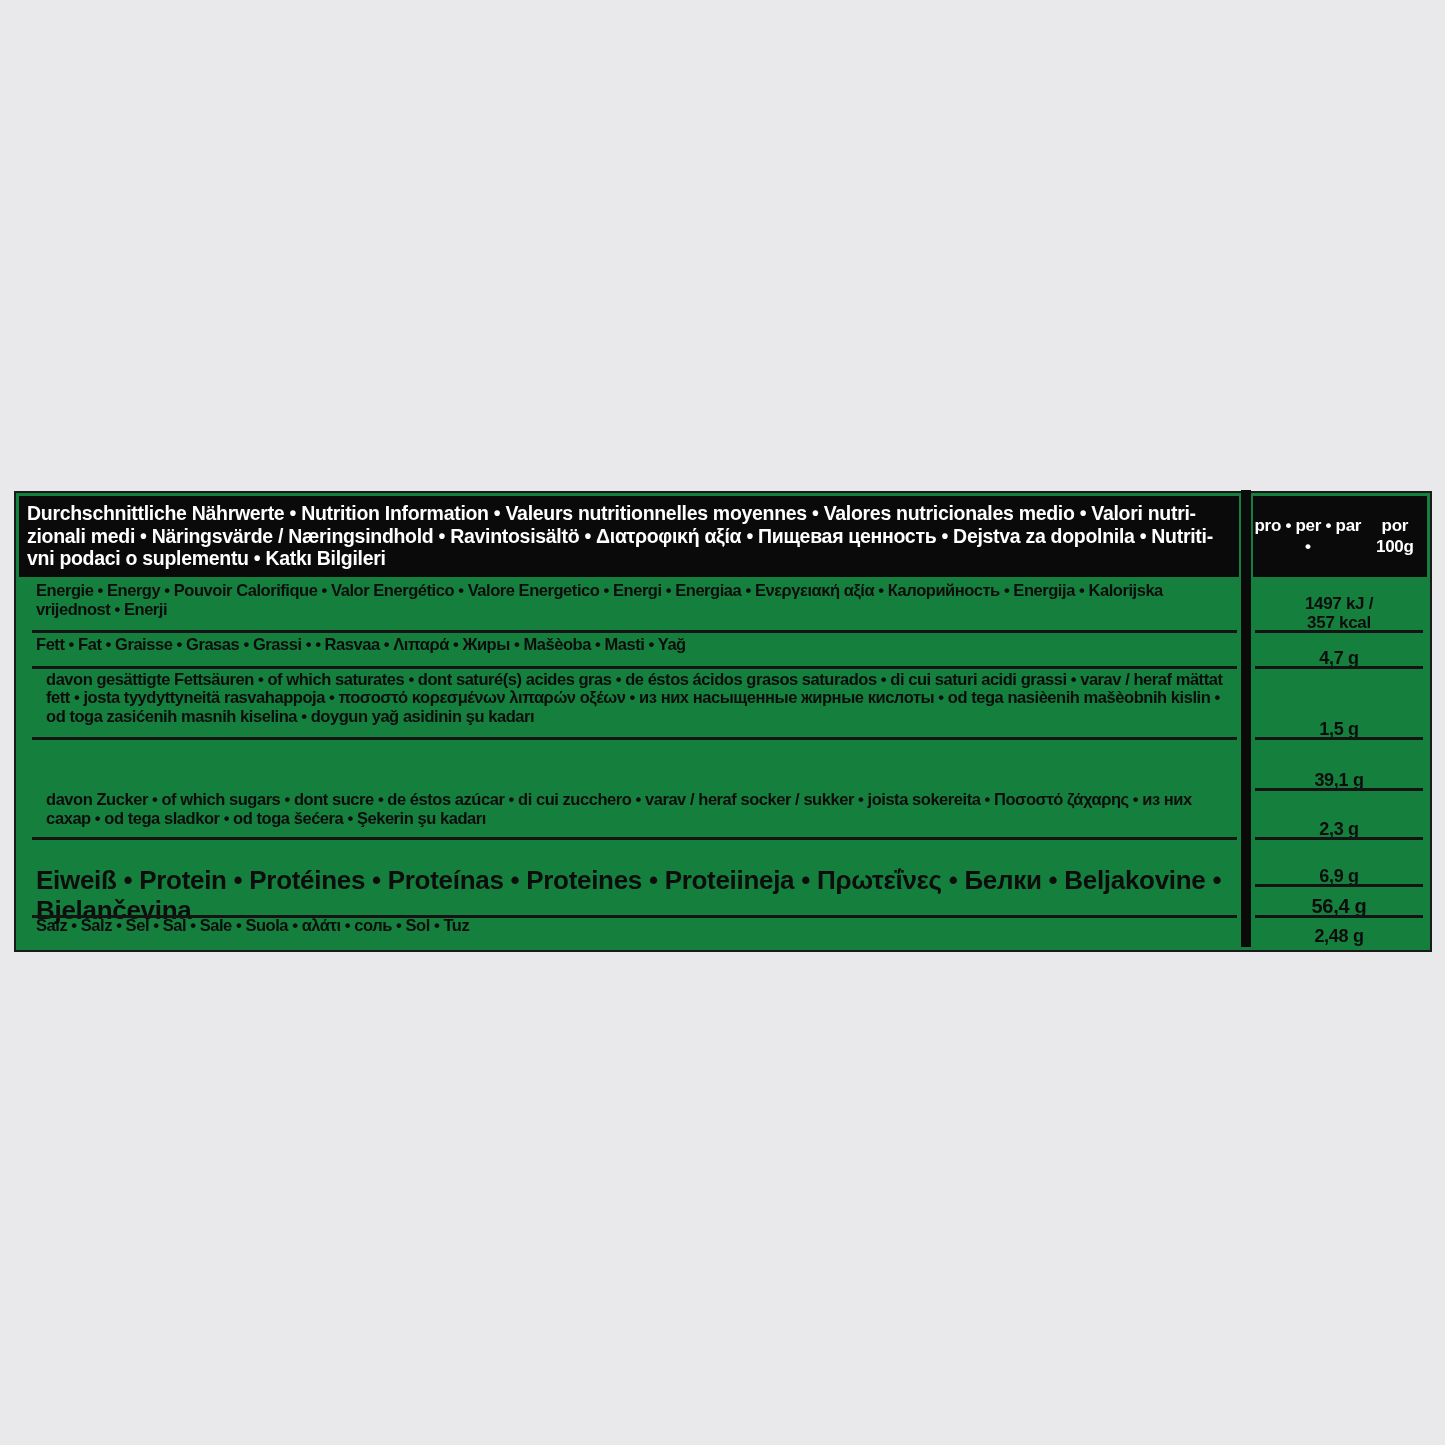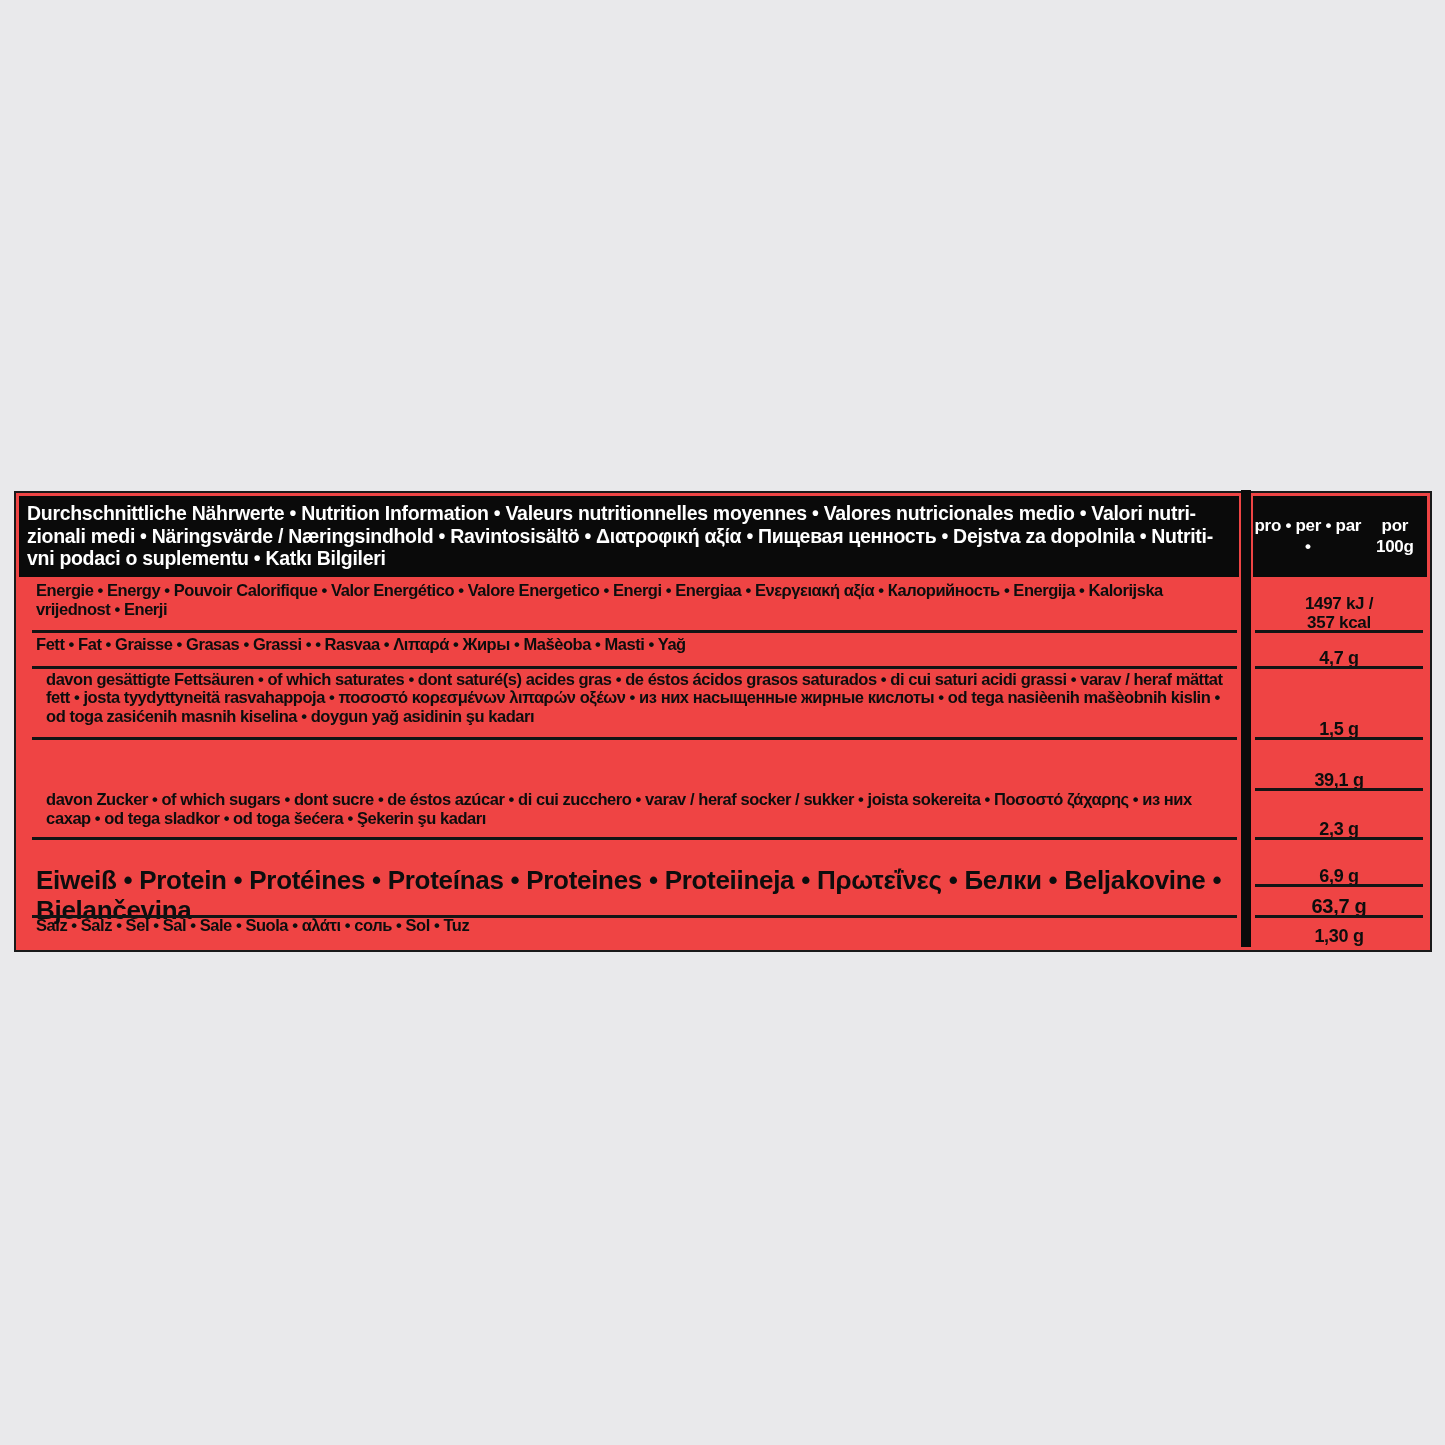--- a/index.html
+++ b/index.html
@@ -10,21 +10,21 @@
     font-family: "Liberation Sans", "DejaVu Sans", sans-serif;
     color: #0d0d0d;
   }
   .sheet {
     position: absolute;
     left: 14px;
     top: 491px;
     width: 1418px;
     box-sizing: border-box;
     border: 2px solid #1a1a1a;
-    background: #ef4444;
+    background: #15803d;
     padding: 3px;
     display: grid;
     grid-template-columns: 1fr 10px 176px;
     grid-template-rows: 84px 53px 36px 71px 51px 49px 47px 31px 29px;
   }
   .divider {
     grid-column: 2;
     grid-row: 1 / span 9;
     background: #0a0a0a;
     position: relative;
@@ -131,18 +131,18 @@
   <div class="vc sep g4">1,5 g</div>
 
   <div class="vc sep g5">39,1 g</div>
 
   <div class="lc sep indent g6">davon Zucker • of which sugars • dont sucre • de éstos azúcar • di cui zucchero • varav / heraf socker / sukker • joista sokereita • Ποσοστό ζάχαρης • из них сахар • od tega sladkor • od toga šećera • Şekerin şu kadarı</div>
   <div class="vc sep g6">2,3 g</div>
 
   <div class="vc sep g7">6,9 g</div>
 
   <div class="lc sep big g8">Eiweiß • Protein • Protéines • Proteínas • Proteines • Proteiineja • Πρωτεΐνες • Белки • Beljakovine • Bjelančevina</div>
-  <div class="vc sep big g8">63,7 g</div>
+  <div class="vc sep big g8">56,4 g</div>
 
   <div class="lc g9">Salz • Salz • Sel • Sal • Sale • Suola • αλάτι • соль • Sol • Tuz</div>
-  <div class="vc g9">1,30 g</div>
+  <div class="vc g9">2,48 g</div>
 
 </div>
 
 </body></html>

